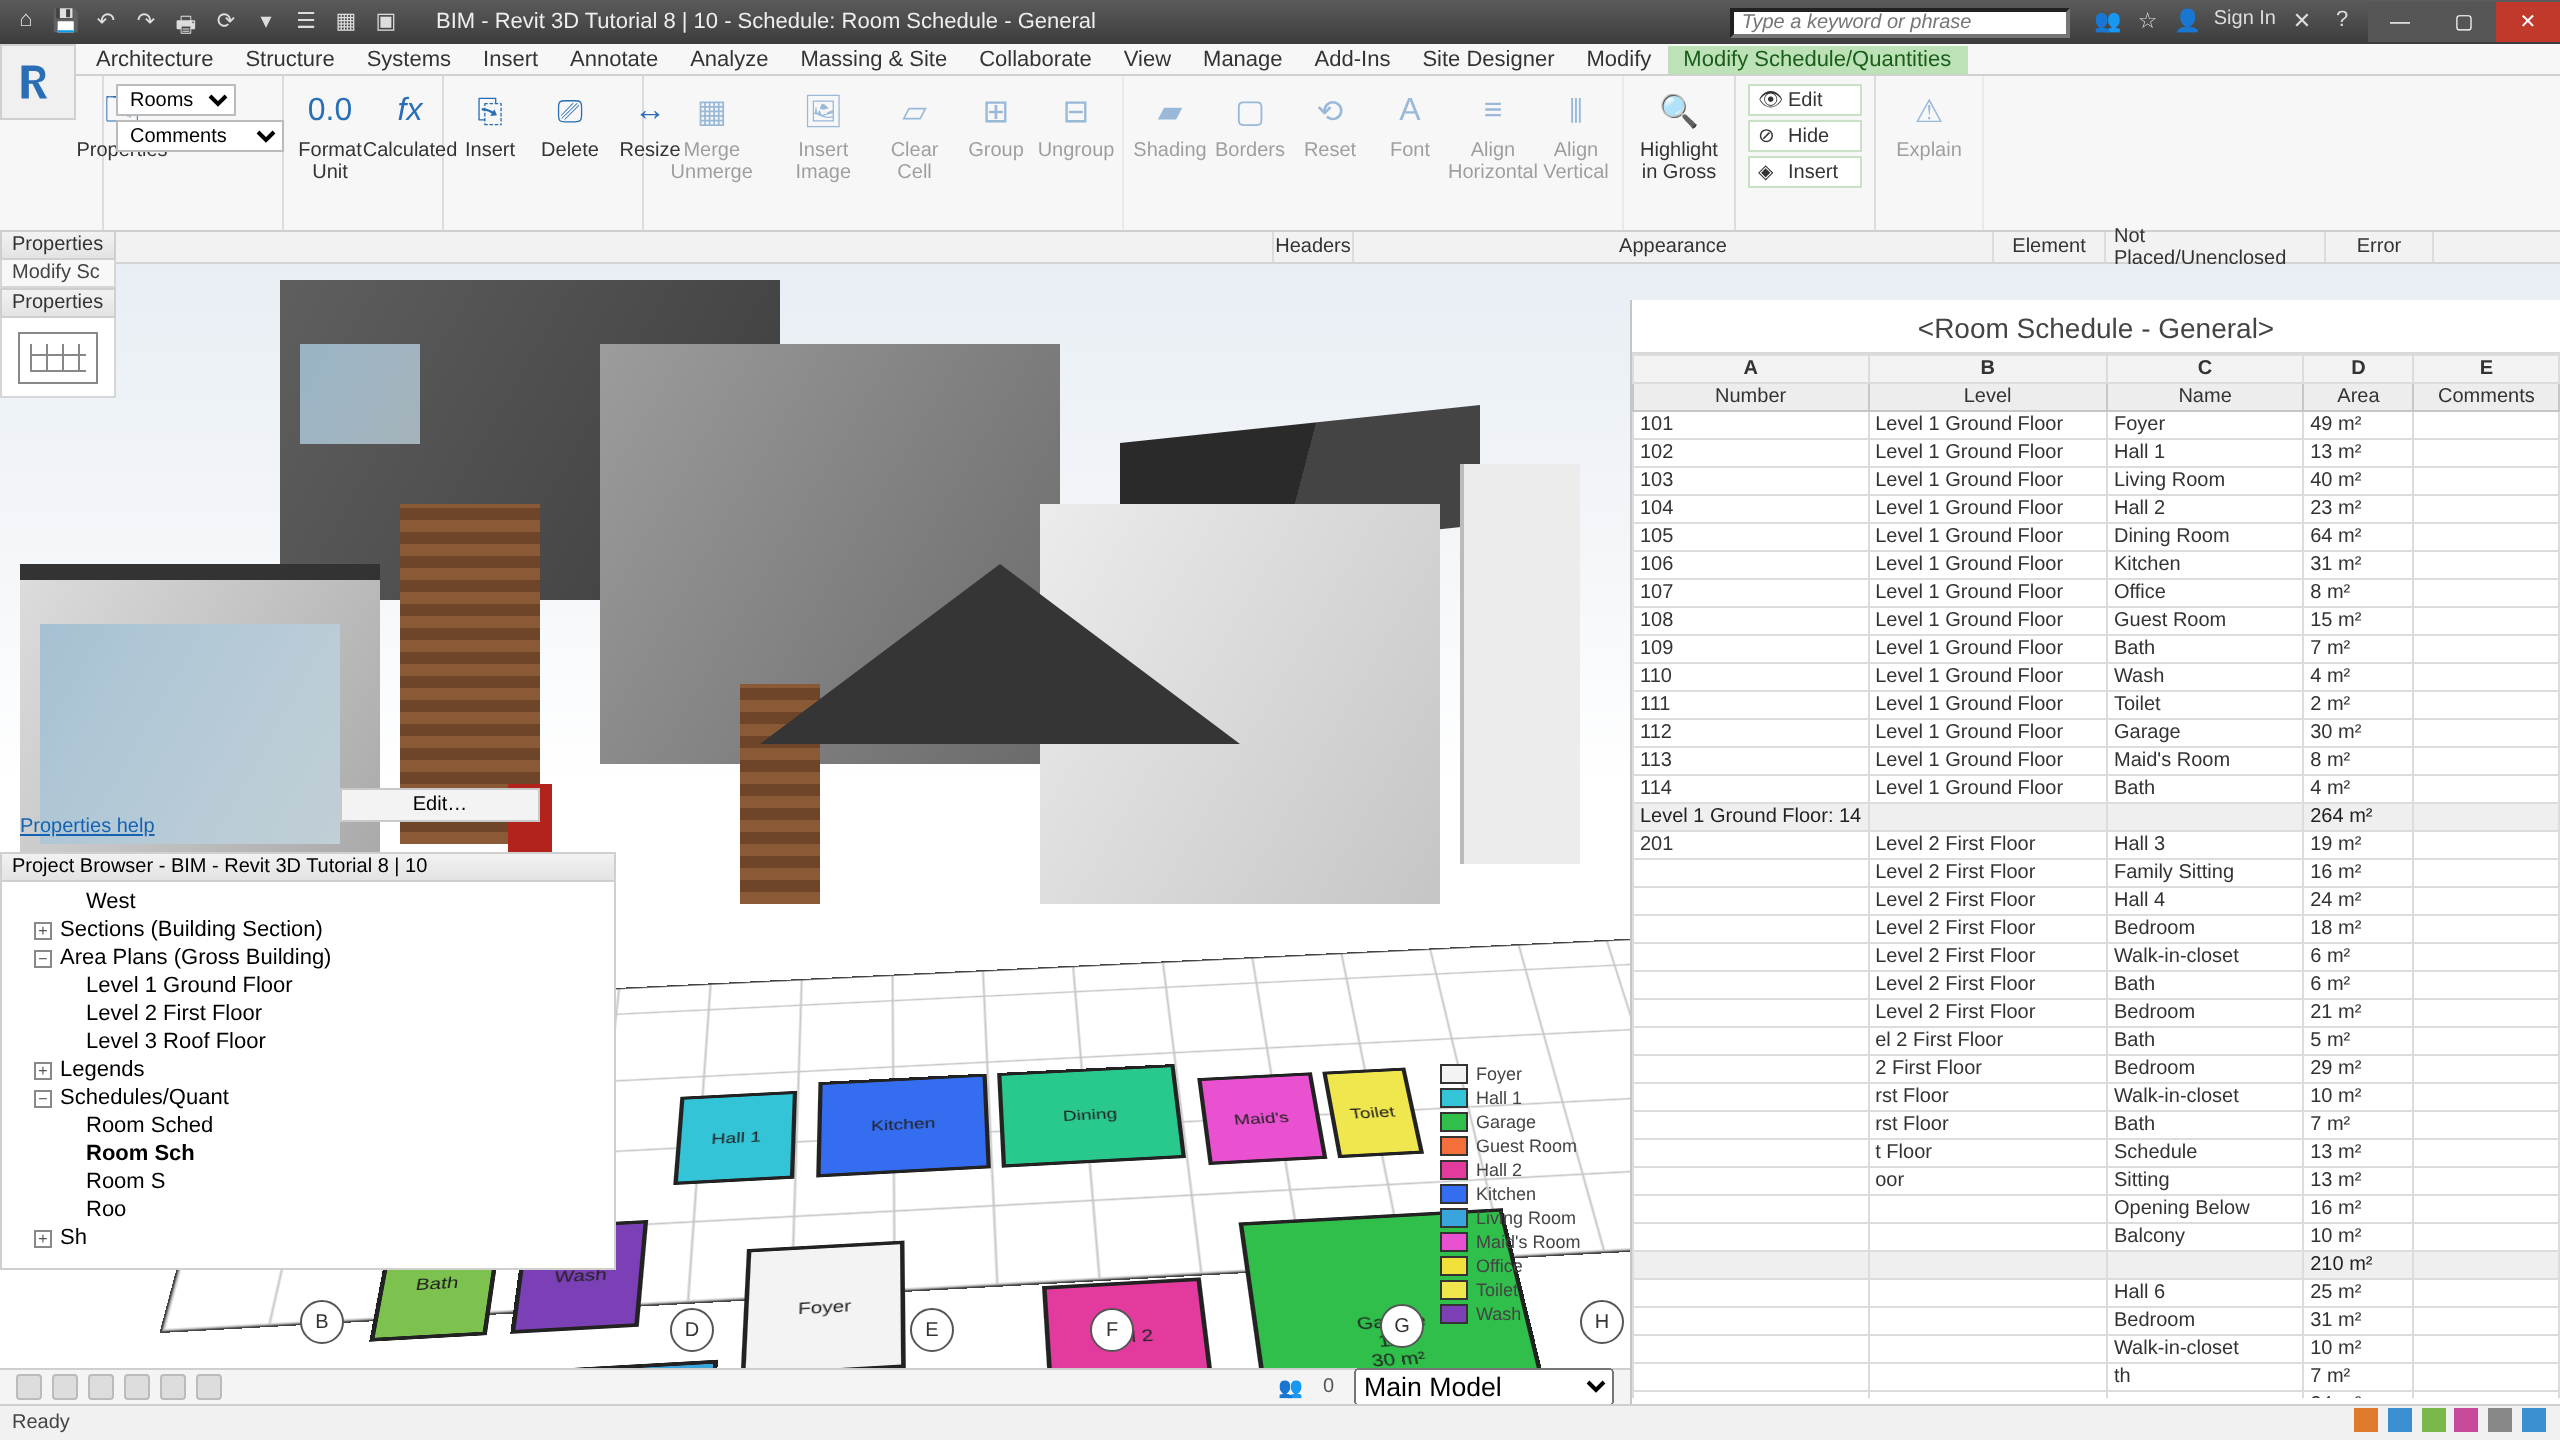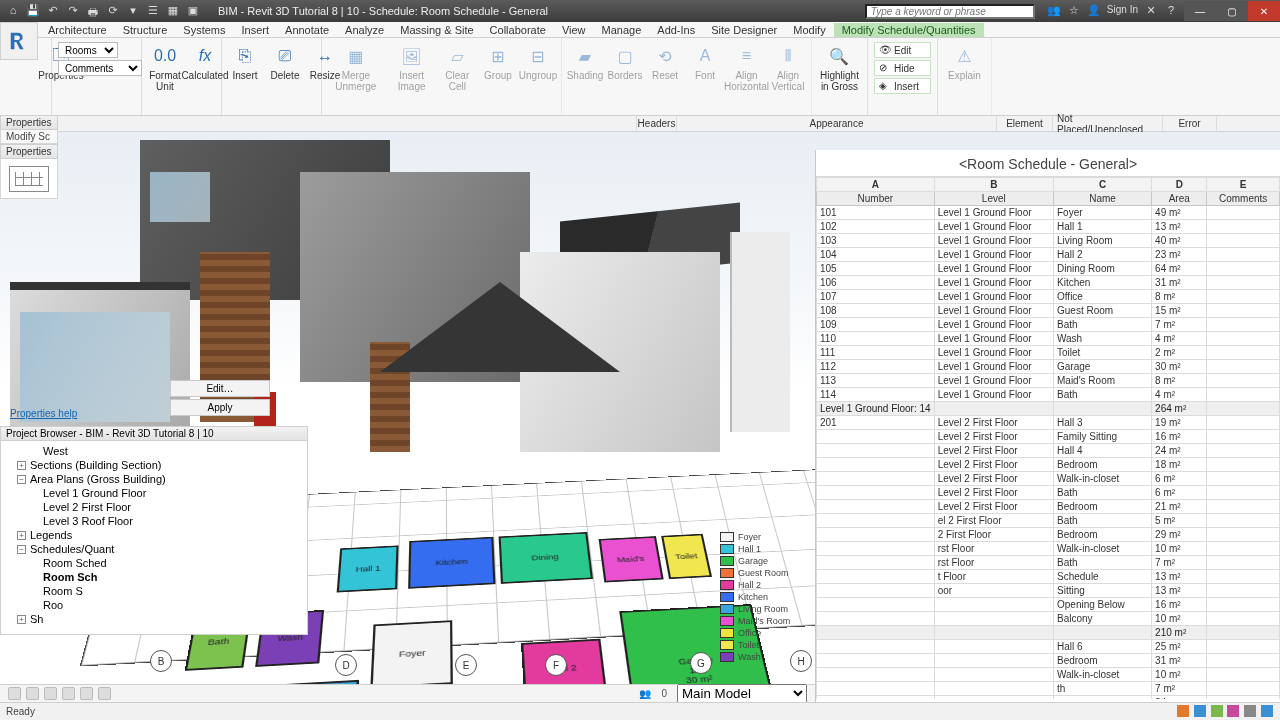--- a/index.html
+++ b/index.html
@@ -41,21 +41,21 @@
   .ribbon2 { height:16px; background:#f2f2f2; border-bottom:1px solid #d3d3d3; display:flex; font-size:10px;}
   .ribbon2 div{border-right:1px solid #dcdcdc; display:flex; align-items:center; justify-content:center; color:#333; padding:0 4px;}
 
   
   .left-col { position:absolute; top:132px; left:0; width:260px; }
   .pal-title{background:linear-gradient(#f2f2f2,#e3e3e3);border:1px solid #cfcfcf;font-size:10px;padding:1px 5px;color:#333}
   .pal-row{background:#f8f8f8;border:1px solid #d6d6d6;border-top:none;font-size:10px;padding:1px 5px;color:#444}
   .pal-body{height:40px;background:#fff;border:1px solid #d6d6d6;border-top:none;display:flex;align-items:center;gap:10px;padding:4px 8px}
   .pal-body .thumb{width:40px;height:26px;background:#fff;border:1px solid #888;position:relative}
   .pal-body .thumb:after{content:"";position:absolute;inset:5px;background:repeating-linear-gradient(90deg,#888 0 1px,transparent 1px 8px),repeating-linear-gradient(0deg,#888 0 1px,transparent 1px 8px)}
-  .edit-apply{display:flex;gap:4px;margin-top:2px}
+  .edit-apply{display:flex;gap:4px;margin-top:16px}
   .edit-apply .b{flex:1;background:#f3f3f3;border:1px solid #c9c9c9;font-size:10px;text-align:center;padding:2px 0}
   .prop-help{font-size:10px;color:#1463b3;text-decoration:underline;margin-top:4px;padding-left:4px}
 
   
   .browser{position:absolute;left:0;top:426px;width:308px;border:1px solid #cfcfcf;background:#fff;font-size:11px}
   .browser .btitle{background:linear-gradient(#f2f2f2,#e3e3e3);border-bottom:1px solid #cfcfcf;padding:1px 5px;font-size:10px}
   .tree{padding:3px 4px 8px 6px;}
   .tree .node{display:flex;align-items:center;gap:4px;padding:0 0 0 10px;line-height:14px}
   .tree .node .exp{width:9px;height:9px;border:1px solid #888;font-size:8px;line-height:7px;text-align:center;color:#555}
   .tree .leaf{padding-left:36px}

